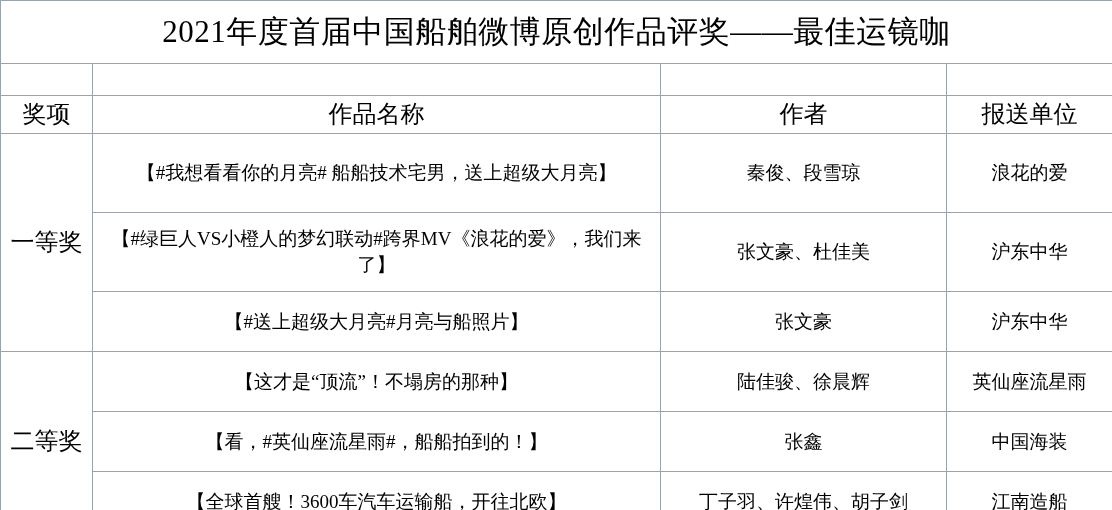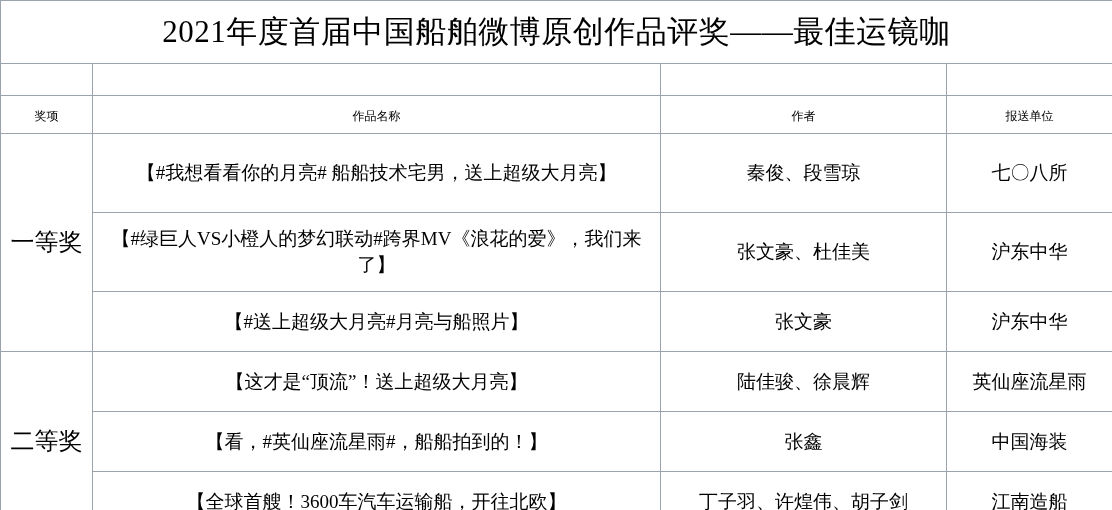--- a/index.html
+++ b/index.html
@@ -51,21 +51,21 @@
   }
   
   .spacer-row td {
     height: 31px;
   }
   
   .header-row td {
     height: 37px;
   }
   .header-text {
-    font-size: 12px;
+    font-size: 24px;
     line-height: 1.2;
   }
   
   .body-row td {
     height: 59px;
     margin-left: 36px;
   }
   .cell-text {
     font-size: 19px;
     line-height: 1.35;
@@ -125,21 +125,21 @@
         <td rowspan="3">
           <span class="award-text">一等奖</span>
         </td>
         <td>
           <span class="cell-text title-col">【#我想看看你的月亮# 船船技术宅男，送上超级大月亮】</span>
         </td>
         <td>
           <span class="cell-text">秦俊、段雪琼</span>
         </td>
         <td>
-          <span class="cell-text">七〇八所</span>
+          <span class="cell-text">浪花的爱</span>
         </td>
       </tr>
       <tr class="body-row tall-row">
         <td>
           <span class="cell-text title-col">【#绿巨人VS小橙人的梦幻联动#跨界MV《浪花的爱》，我们来了】</span>
         </td>
         <td>
           <span class="cell-text">张文豪、杜佳美</span>
         </td>
         <td>
@@ -156,21 +156,21 @@
         <td>
           <span class="cell-text">沪东中华</span>
         </td>
       </tr>
 
       <tr class="body-row">
         <td rowspan="3">
           <span class="award-text">二等奖</span>
         </td>
         <td>
-          <span class="cell-text title-col">【这才是“顶流”！送上超级大月亮】</span>
+          <span class="cell-text title-col">【这才是“顶流”！不塌房的那种】</span>
         </td>
         <td>
           <span class="cell-text">陆佳骏、徐晨辉</span>
         </td>
         <td>
           <span class="cell-text">英仙座流星雨</span>
         </td>
       </tr>
       <tr class="body-row">
         <td>

